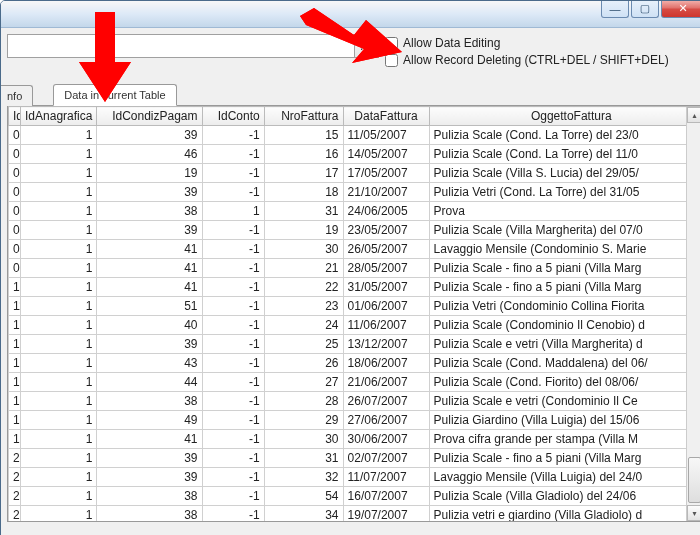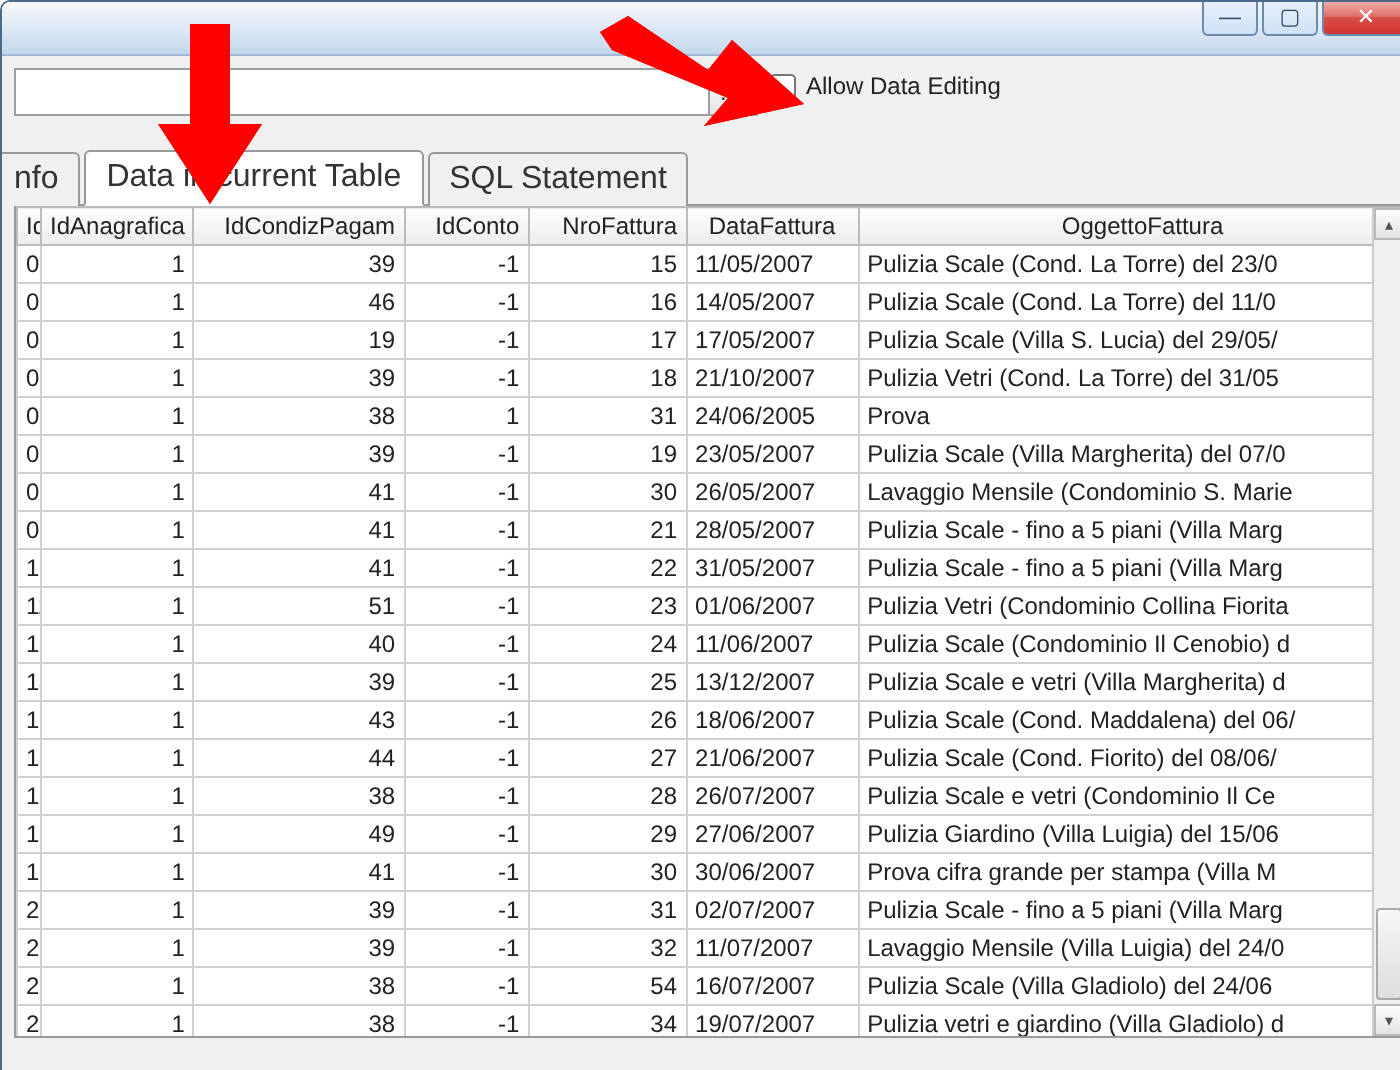--- a/index.html
+++ b/index.html
@@ -108,24 +108,24 @@
   align-items: flex-end;
   border-bottom: 1px solid #999;
   margin-top: 16px;
 }
 .tab {
   padding: 4px 10px;
   border: 1px solid #999;
   border-bottom: none;
   border-radius: 3px 3px 0 0;
   background: #f0f0f0;
-  margin-right: 2px;
+  margin-right: 20px;
   position: relative;
   top: 1px;
-  font-size: 16px;
+  font-size: 11px;
   color: #333;
 }
 .tab.active {
   background: #fff;
   border-bottom: 1px solid #fff;
   font-weight: normal;
 }
 .tab.first { border-left: none; margin-left: -6px; padding-left: 6px; border-radius: 0 3px 0 0;}
 .grid-wrap {
   background: #fff;
@@ -210,27 +210,30 @@
     <div class="top-row">
       <div class="search-wrap">
         <input class="search-input" type="text" value="" style="">
         <div class="search-btn">...</div>
       </div>
       <div class="checks">
         <label class="chk">
           <input type="checkbox" style="">
           <span>Allow Data Editing</span>
         </label>
+        <label class="chk">
+          <input type="checkbox" style="">
+          <span>Allow Record Deleting (CTRL+DEL / SHIFT+DEL)</span>
+        </label>
       </div>
     </div>
 
     <div class="tabs">
       <div class="tab first">nfo</div>
       <div class="tab active">Data in current Table</div>
-      <div class="tab">SQL Statement</div>
     </div>
 
     <div class="grid-wrap">
       <table>
         <colgroup>
           <col class="col-idcodiva">
             <col class="col-idana">
             <col class="col-idcondiz">
           <col class="col-idconto">
             <col class="col-nrofatt">

